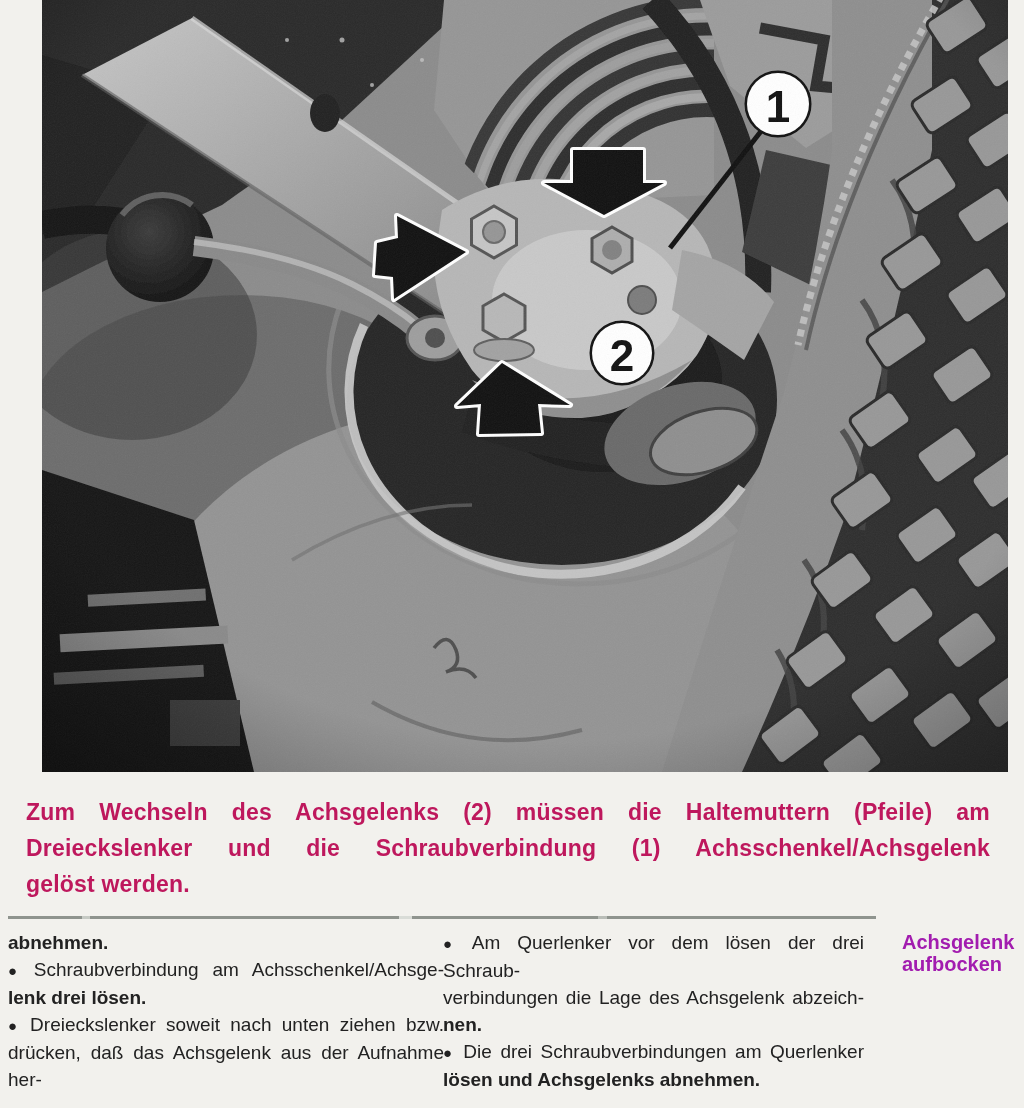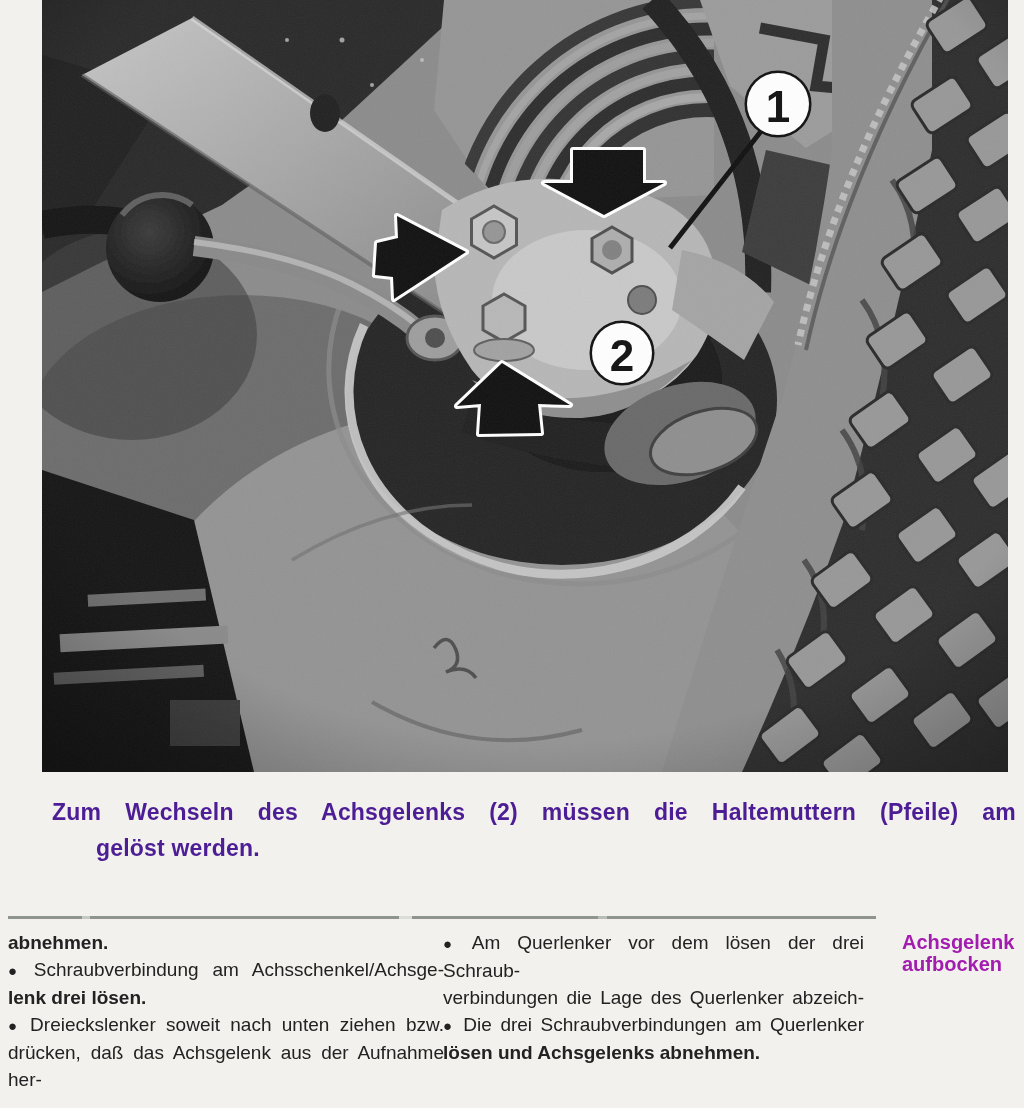--- a/index.html
+++ b/index.html
@@ -13,26 +13,26 @@
   }
   #page{position:absolute;inset:0;}
   
   .photo{
     position:absolute;left:42px;top:0;width:966px;height:772px;
     background:#8c8c8c;
   }
   .photo svg{display:block;width:100%;height:100%;}
   
   .caption{
-    position:absolute;left:52px;top:794px;width:964px;
+    position:absolute;left:26px;top:794px;width:964px;
     font-weight:bold;font-size:23px;line-height:36px;letter-spacing:.2px;
-    color:#4c1d95;
+    color:#be185d;
   }
   .cap-line{text-align:justify;text-align-last:justify;}
-  .cap-line.last{text-align-last:left;margin-left:44px;}
+  .cap-line.last{text-align-last:left;}
   
   .rule{
     position:absolute;left:8px;top:916px;width:868px;height:3px;
     background:linear-gradient(90deg,
       #8f948e 0 8.5%, #c6cac4 8.5% 9.5%,
       #8f948e 9.5% 45%, #d9dcd7 45% 46.5%,
       #8f948e 46.5% 68%, #b9bdb7 68% 69%,
       #8f948e 69% 100%);
   }
   
@@ -236,35 +236,37 @@
         </g>
       </g>
 
       <rect x="0" y="0" width="966" height="772" filter="url(#grain)" opacity="0.08"></rect>
       <rect x="0" y="0" width="966" height="772" fill="url(#vg)"></rect>
     </svg>
   </div>
 
   <div class="caption">
       <div class="cap-line">Zum Wechseln des Achsgelenks (2) müssen die Haltemuttern (Pfeile) am</div>
+      <div class="cap-line">Dreieckslenker und die Schraubverbindung (1) Achsschenkel/Achsgelenk</div>
       <div class="cap-line last">gelöst werden.</div>
     </div>
 
   <div class="rule"></div>
 
   <div class="col col-left">
       <div class="body-line last">abnehmen.</div>
       <div class="body-line"><span class="bullet">●</span>Schraubverbindung am Achsschenkel/Achsge-</div>
       <div class="body-line last">lenk drei lösen.</div>
       <div class="body-line"><span class="bullet">●</span>Dreieckslenker soweit nach unten ziehen bzw.</div>
       <div class="body-line">drücken, daß das Achsgelenk aus der Aufnahme her-</div>
     </div>
   <div class="col col-right">
       <div class="body-line"><span class="bullet">●</span>Am Querlenker vor dem lösen der drei Schraub-</div>
-      <div class="body-line">verbindungen die Lage des Querlenker abzeich-</div>
+      <div class="body-line">verbindungen die Lage des Achsgelenk abzeich-</div>
+      <div class="body-line last">nen.</div>
       <div class="body-line"><span class="bullet">●</span>Die drei Schraubverbindungen am Querlenker</div>
       <div class="body-line last">lösen und Achsgelenks abnehmen.</div>
     </div>
 
   <div class="sidebar">
     <div>Achsgelenk</div>
     <div>aufbocken</div>
   </div>
 
 </div>

